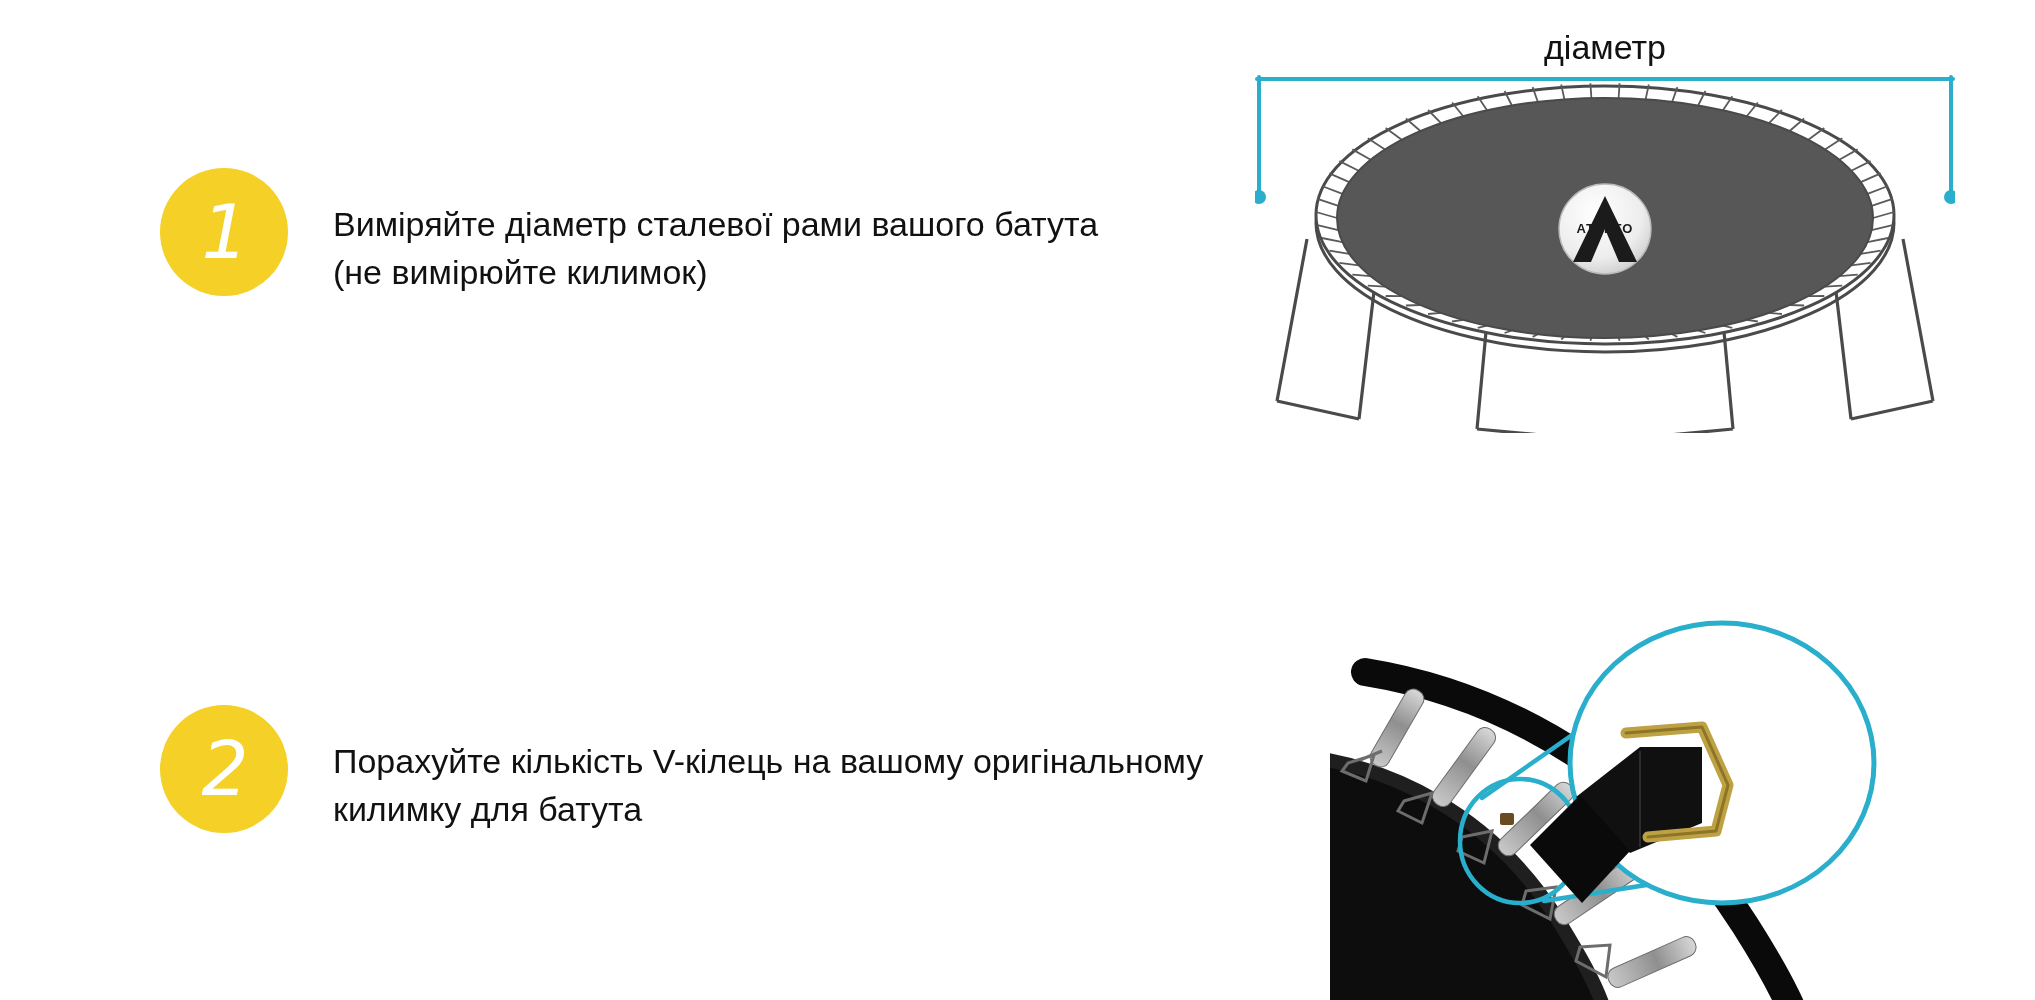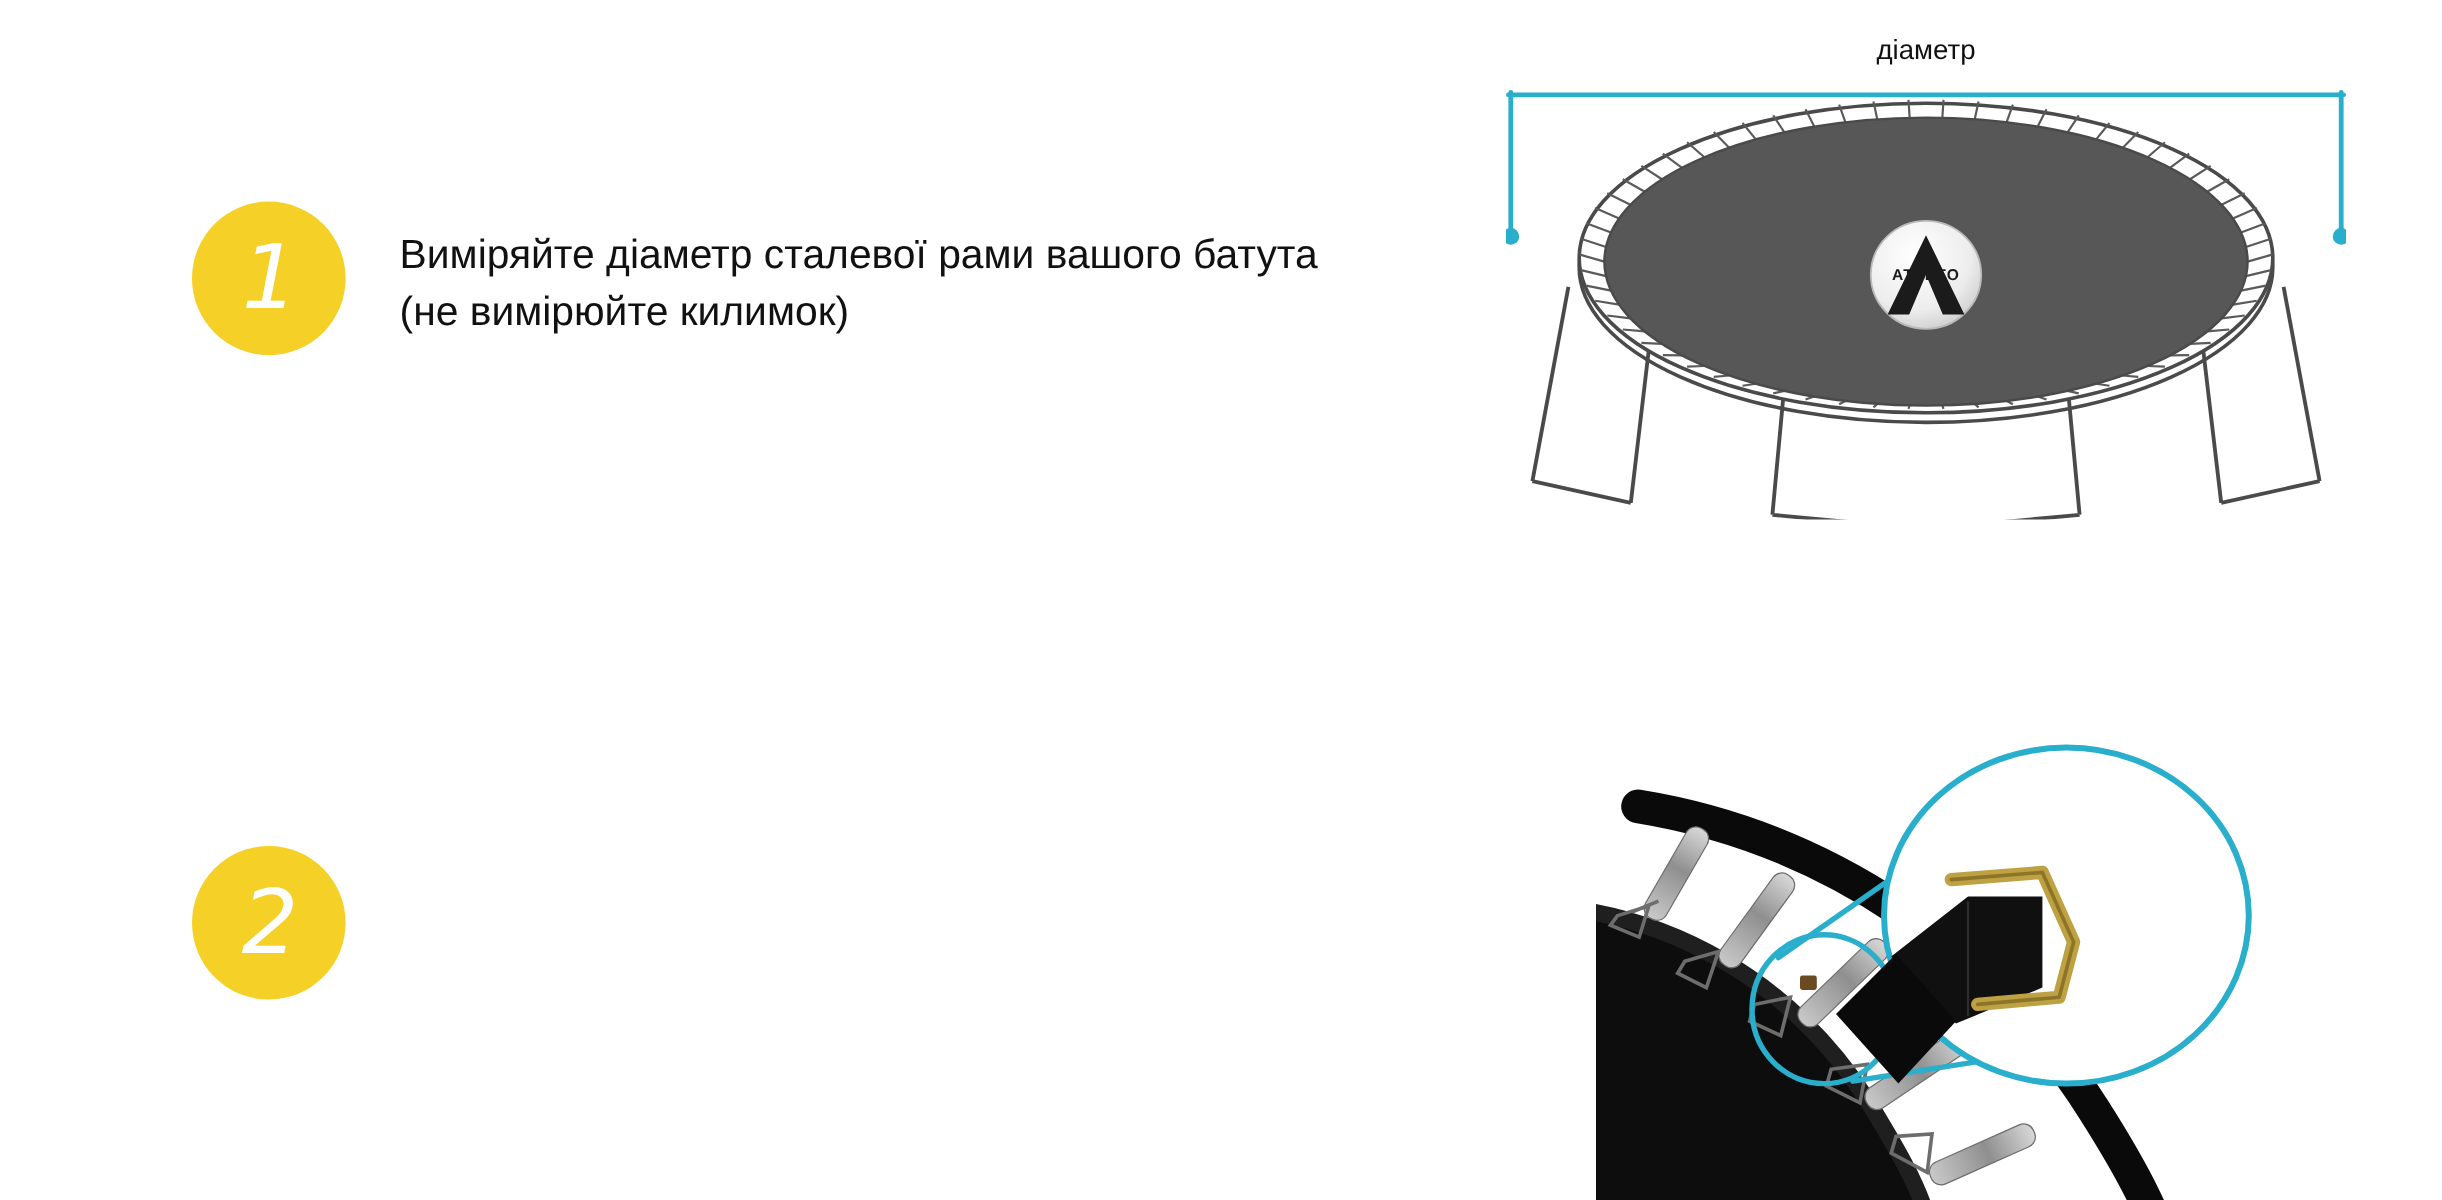--- a/index.html
+++ b/index.html
@@ -45,21 +45,21 @@
     font-family: "DejaVu Sans", sans-serif;
     font-size: 74px;
     font-weight: 400;
     font-style: italic;
     line-height: 1;
     letter-spacing: -2px;
   }
 
   .step-text {
     margin-left: 45px;
-    margin-top: 20px;
+    margin-top: 32px;
     color: #111111;
     font-size: 34px;
     line-height: 1.42;
     font-weight: 400;
     white-space: pre-line;
     max-width: 1000px;
   }
 
   
   .illus {
@@ -78,41 +78,43 @@
     height: 385px;
   }
   .illus svg { display: block; width: 100%; height: 100%; }
 
   .dim-label {
     position: absolute;
     left: 1455px;
     top: 28px;
     width: 300px;
     text-align: center;
-    font-size: 23px;
+    font-size: 34px;
     color: #111111;
   }
 </style>
 </head>
 <body>
 
 <div id="page">
 
   <div class="step" id="step-1">
     <div class="badge">
       <div class="num">1</div>
     </div>
     <div class="step-text">Виміряйте діаметр сталевої рами вашого батута
 (не вимірюйте килимок)</div>
   </div>
 
   <div class="step" id="step-2">
     <div class="badge">
       <div class="num">2</div>
     </div>
+    <div class="step-text">Порахуйте кількість V-кілець на вашому оригінальному
+килимку для батута</div>
   </div>
 
   <div class="illus" id="illus-trampoline">
     <svg viewBox="0 0 700 400" xmlns="http://www.w3.org/2000/svg">
       <defs>
         <clipPath id="matClip">
           <ellipse cx="350" cy="185" rx="268" ry="120"></ellipse>
         </clipPath>
         <radialGradient id="logoGrad" cx="40%" cy="32%" r="72%">
           <stop offset="0%" stop-color="#ffffff"></stop>

